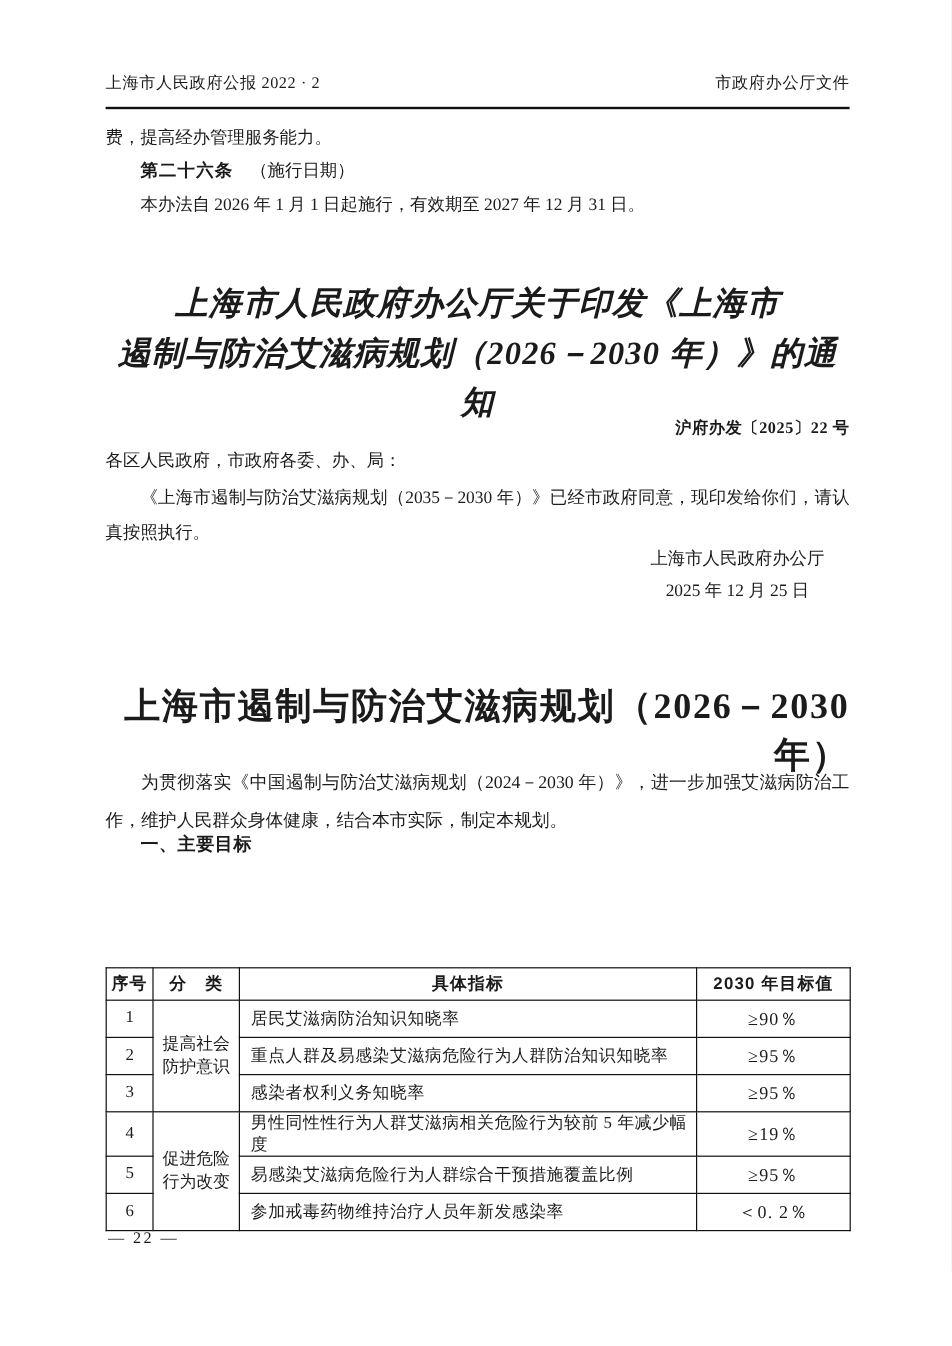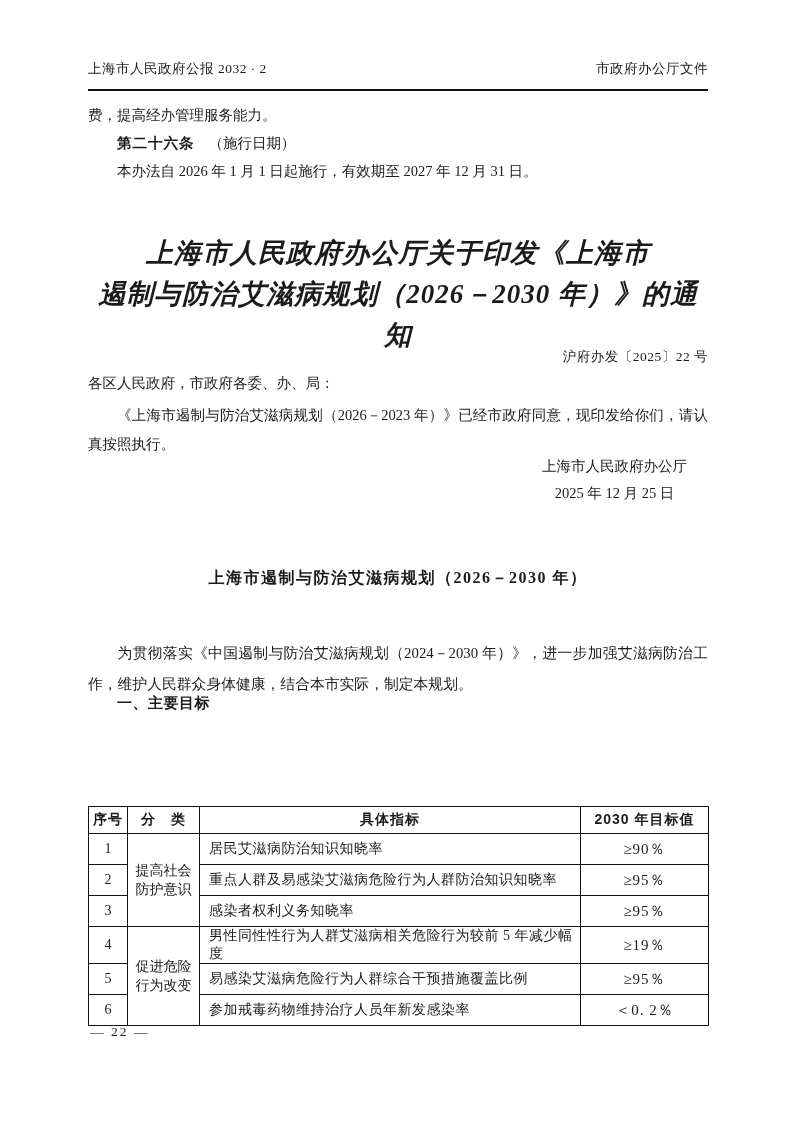--- a/index.html
+++ b/index.html
@@ -22,28 +22,28 @@
   .body-text{font-size:14.5px;line-height:20px;}
   .tail-line{top:105px;}
   .article-line{top:133px;text-indent:29px;}
   .article-no{font-family:"Liberation Sans","DejaVu Sans",sans-serif;font-weight:bold;letter-spacing:1px;}
   .article-paren{margin-left:14px;}
   .effective-line{top:161px;text-indent:29px;}
 
   
   .doc-title{top:233px;text-align:center;font-size:27px;font-weight:bold;line-height:41px;letter-spacing:1px;font-style:italic;}
 
-  .doc-number{top:348px;text-align:right;font-size:13.5px;letter-spacing:.5px;}
+  .doc-number{top:348px;text-align:right;font-size:13.5px;letter-spacing:.5px;font-weight:bold;}
   .salutation{top:374px;font-size:14.5px;}
   .notice-body{top:401px;font-size:14.5px;line-height:29px;text-indent:2em;text-align:justify;}
   .signature{top:453px;text-align:right;}
   .signature .sig-inner{display:inline-block;text-align:center;margin-right:21px;font-size:14.5px;line-height:27px;}
 
   
-  .plan-title{top:568px;text-align:center;font-size:16px;font-weight:bold;letter-spacing:1.5px;}
+  .plan-title{top:568px;text-align:right;font-size:30px;font-weight:bold;letter-spacing:1.5px;}
 
   .plan-text{font-size:14.8px;line-height:31px;text-align:justify;text-indent:2em;}
   .plan-intro{top:638px;}
   .section-heading{top:694px;text-indent:29px;font-size:15px;font-weight:bold;font-family:"Liberation Sans","DejaVu Sans",sans-serif;letter-spacing:.5px;}
   .goals-para{top:713px;}
 
   
   .indicator-table{top:806px;border-collapse:collapse;table-layout:fixed;width:620px;font-size:14px;}
   .indicator-table td,.indicator-table th{border:1.5px solid #111;padding:0;overflow:hidden;}
   .indicator-table th{height:26px;font-family:"Liberation Sans","DejaVu Sans",sans-serif;font-weight:bold;text-align:center;font-size:14px;letter-spacing:1px;}
@@ -54,40 +54,40 @@
   .cell-target{text-align:center;font-size:15px;letter-spacing:1px;}
 
   .page-footer{top:1024px;left:90px;width:200px;font-size:13.5px;letter-spacing:2px;}
 </style>
 </head>
 <body>
 
 <div class="page">
 
   <div class="abs page-header">
-    <span>上海市人民政府公报 2032 · 2</span>
+    <span>上海市人民政府公报 2022 · 2</span>
     <span>市政府办公厅文件</span>
   </div>
   <div class="abs header-rule"></div>
 
   <div class="abs body-text article-line">
     <span class="article-no">第二十六条</span><span class="article-paren">（施行日期）</span>
   </div>
   <div class="abs body-text tail-line">费，提高经办管理服务能力。</div>
   <div class="abs body-text effective-line">本办法自 2026 年 1 月 1 日起施行，有效期至 2027 年 12 月 31 日。</div>
 
   <div class="abs doc-title">
     <div>上海市人民政府办公厅关于印发《上海市</div>
     <div>遏制与防治艾滋病规划（2026－2030 年）》的通知</div>
   </div>
 
   <div class="abs doc-number">沪府办发〔2025〕22 号</div>
 
   <div class="abs salutation">各区人民政府，市政府各委、办、局：</div>
-  <div class="abs notice-body">《上海市遏制与防治艾滋病规划（2026－2023 年）》已经市政府同意，现印发给你们，请认真按照执行。</div>
+  <div class="abs notice-body">《上海市遏制与防治艾滋病规划（2035－2030 年）》已经市政府同意，现印发给你们，请认真按照执行。</div>
 
   <div class="abs signature">
     <div class="sig-inner">
       <div>上海市人民政府办公厅</div>
       <div>2025 年 12 月 25 日</div>
     </div>
   </div>
 
   <div class="abs plan-title">上海市遏制与防治艾滋病规划（2026－2030 年）</div>
 

